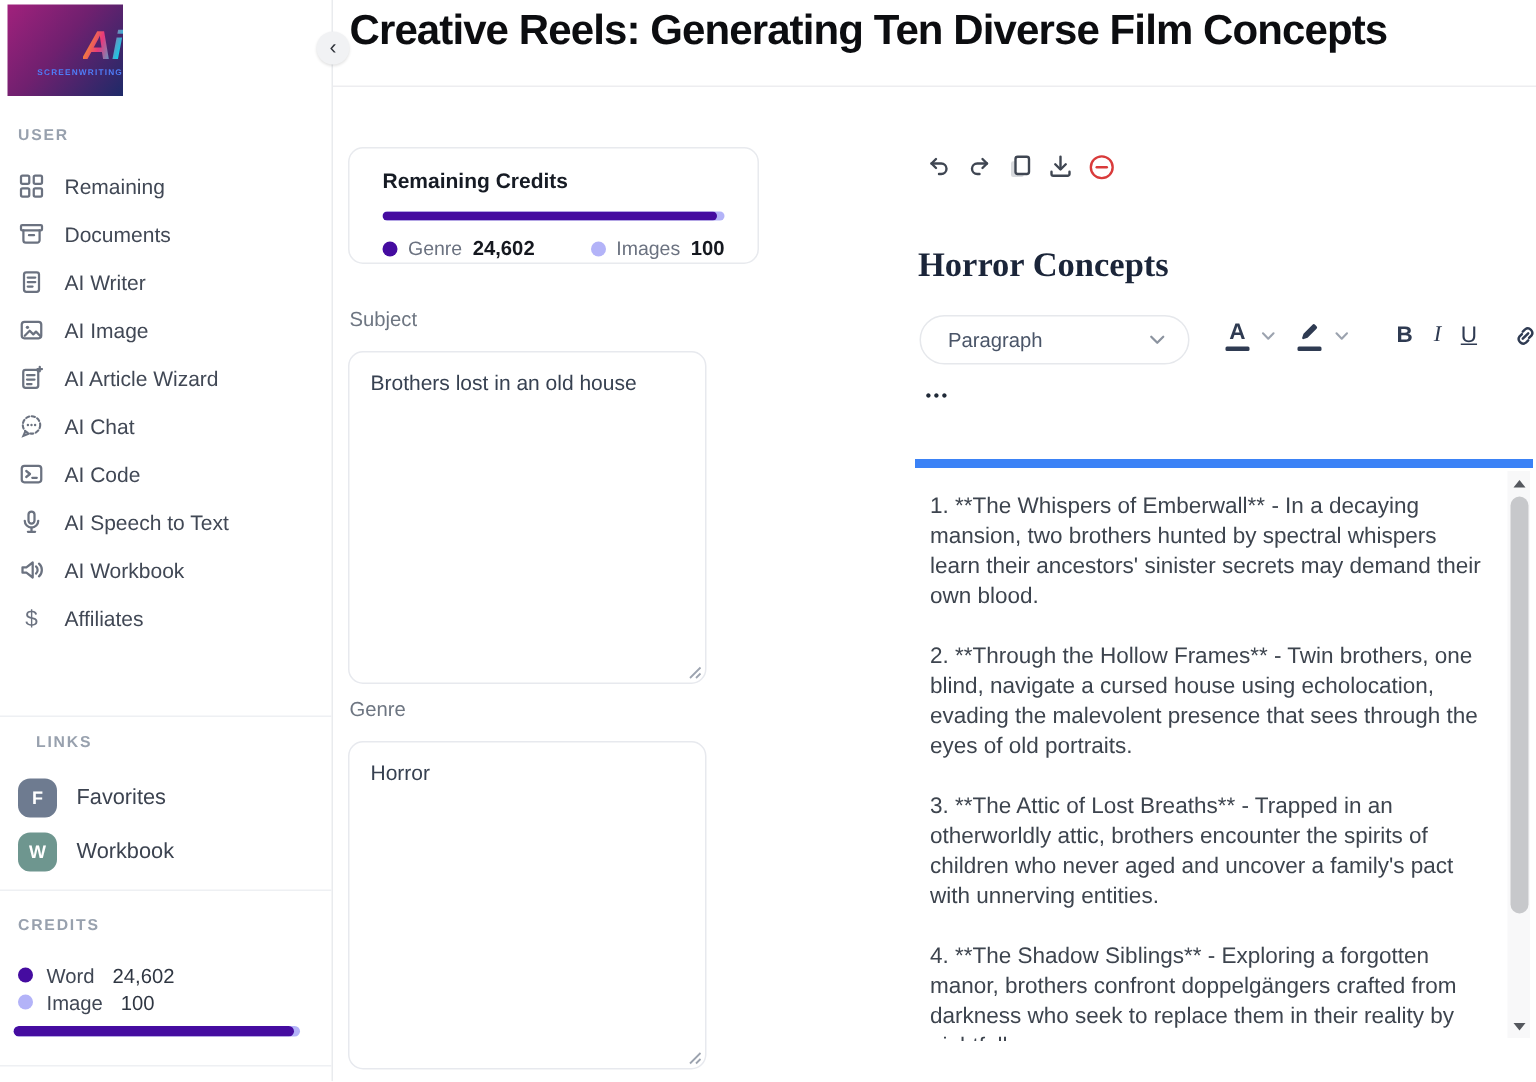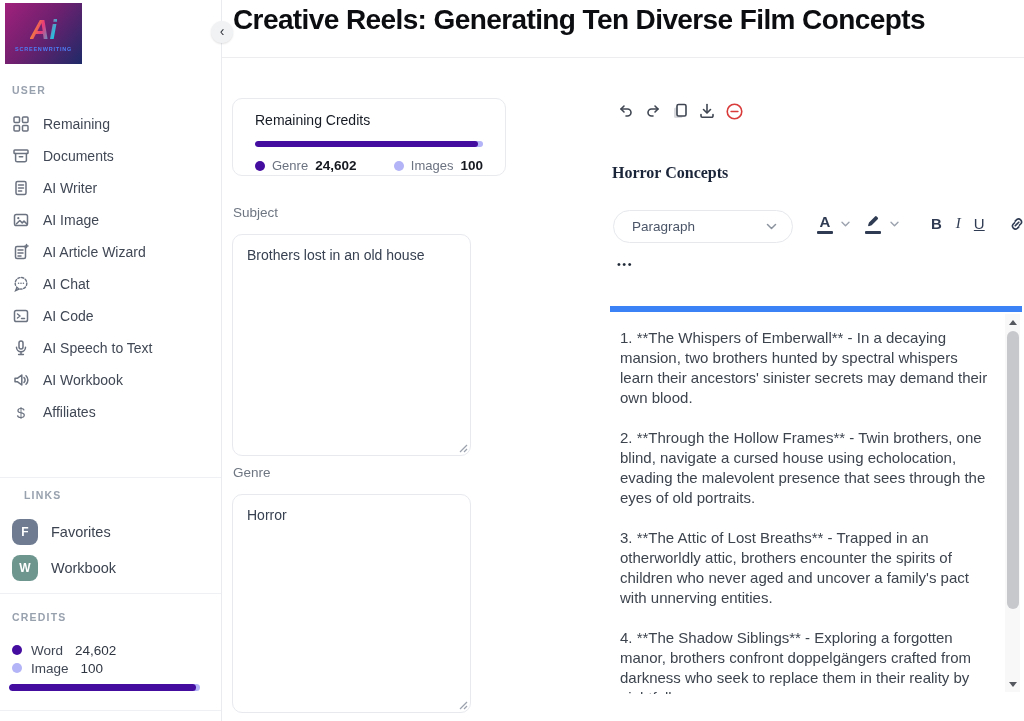--- a/index.html
+++ b/index.html
@@ -1,21 +1,21 @@
 <!DOCTYPE html>
 <html><head>
 <meta charset="utf-8">
 <style>
   * { margin:0; padding:0; box-sizing:border-box; }
   html,body { width:1024px; height:721px; background:#fff; font-family:"Liberation Sans", sans-serif; }
   .app { position:relative; width:1024px; height:721px; background:#fff; overflow:hidden; }
 
   
   .sidebar { position:absolute; left:0; top:0; width:222px; height:721px; background:#fff; border-right:1px solid #e9ebee; }
-  .logo { position:absolute; left:5px; top:3px; width:77px; height:61px; background:linear-gradient(130deg,#a1217c 0%,#70206f 45%,#1e2a68 100%); display:flex; flex-direction:column; align-items:center; justify-content:center; cursor:pointer; }
+  .logo { position:absolute; left:5px; top:3px; width:77px; height:61px; background:linear-gradient(130deg,#a1217c 0%,#70206f 45%,#1e2a68 100%); display:flex; flex-direction:column; align-items:flex-end; justify-content:center; cursor:pointer; }
   .logo-monogram { font-size:27px; font-weight:800; font-style:italic; background:linear-gradient(110deg,#f7a21b 10%,#e8387c 45%,#19c8e6 85%); -webkit-background-clip:text; background-clip:text; color:transparent; line-height:28px; }
   .logo-subtitle { font-size:5.5px; font-weight:700; letter-spacing:0.8px; color:#4f7df7; margin-top:2px; }
   .section-label { position:absolute; left:12px; font-size:10.5px; font-weight:700; letter-spacing:1.2px; color:#98a1ae; }
   .nav { position:absolute; top:108px; left:0; width:100%; }
   .nav-item { display:flex; align-items:center; gap:13px; height:32px; padding:0 12px; font-size:14px; color:#414855; cursor:pointer; }
   .nav-item svg { flex:0 0 18px; }
   .icon-text { width:18px; text-align:center; font-size:15px; color:#6b7280; }
   .sb-divider { position:absolute; left:0; width:221px; height:1px; background:#eef0f3; }
   .link-item { display:flex; align-items:center; gap:13px; height:36px; padding:0 12px; font-size:14.5px; color:#3c4350; cursor:pointer; }
   .badge { width:26px; height:26px; border-radius:8px; color:#fff; font-size:12px; font-weight:700; display:flex; align-items:center; justify-content:center; }
@@ -25,35 +25,35 @@
   .sb-bar { position:absolute; left:9px; top:684px; width:191px; height:7px; border-radius:4px; background:#b3b3f8; overflow:hidden; }
   .sb-bar-fill { height:100%; border-radius:4px; background:#450ca0; }
 
   
   .collapse-btn { position:absolute; left:211px; top:21px; width:22px; height:22px; border-radius:50%; background:#f1f2f4; box-shadow:0 1px 2px rgba(0,0,0,.12); display:flex; align-items:center; justify-content:center; font-size:14px; color:#30343b; cursor:pointer; z-index:5; padding-bottom:2px; }
   .page-title { position:absolute; left:233px; top:4px; width:780px; font-size:28px; font-weight:800; letter-spacing:-0.6px; color:#0c0d10; white-space:nowrap; }
   .header-divider { position:absolute; left:222px; top:57px; width:802px; height:1px; background:#ededf0; }
 
   
   .credits-card { position:absolute; left:232px; top:98px; width:274px; height:78px; background:#fff; border:1px solid #e8eaee; border-radius:10px; padding:13px 22px 0 22px; }
-  .credits-card .card-title { font-size:14px; font-weight:400; color:#161b24; margin-bottom:13px; }
+  .credits-card .card-title { font-size:14px; font-weight:700; color:#161b24; margin-bottom:13px; }
   .card-bar { width:100%; height:6px; border-radius:3px; background:#b3b3f8; overflow:hidden; margin-bottom:11px; }
   .card-bar-fill { height:100%; border-radius:3px; background:#450ca0; }
   .card-stats { display:flex; justify-content:space-between; align-items:center; }
   .stat { display:flex; align-items:center; gap:7px; font-size:13px; color:#6b7280; }
   .stat .val { font-weight:700; color:#15181f; font-size:13.5px; }
   .field-label { position:absolute; left:233px; font-size:13.5px; color:#6e7682; }
   .ta-wrap { position:absolute; left:232px; width:239px; }
   .ta-wrap textarea { width:100%; height:100%; border:1px solid #e7e9ee; border-radius:10px; padding:12px 14px; font-family:"Liberation Sans",sans-serif; font-size:14px; color:#374151; resize:none; outline:none; display:block; }
   .grip { position:absolute; right:3px; bottom:3px; width:10px; height:10px; pointer-events:none; }
 
   
   .editor-actions { position:absolute; left:616px; top:101px; display:flex; gap:7px; }
   .act-btn { width:20px; height:20px; border:none; background:transparent; display:flex; align-items:center; justify-content:center; cursor:pointer; padding:0; }
-  .doc-title { position:absolute; left:612px; top:164px; font-family:"Liberation Serif", serif; font-size:16px; font-weight:700; color:#1b2539; }
+  .doc-title { position:absolute; left:612px; top:164px; font-family:"Liberation Serif", serif; font-size:23px; font-weight:700; color:#1b2539; }
   .block-select { position:absolute; left:613px; top:210px; width:180px; height:33px; border:1px solid #e6e8ec; border-radius:17px; display:flex; align-items:center; justify-content:space-between; padding:0 15px 0 18px; cursor:pointer; background:#fff; }
   .block-select span { font-size:13.5px; color:#4a5568; }
   .fmt { position:absolute; top:213px; display:flex; align-items:center; gap:0; }
   .fmt-btn { border:none; background:transparent; cursor:pointer; display:flex; flex-direction:column; align-items:center; padding:0; }
   .fmt-letter { font-size:15px; font-weight:700; color:#2f3b52; line-height:17px; }
   .color-bar { width:16px; height:3px; border-radius:1px; background:#2f3b52; margin-top:1px; }
   .txt-btn { border:none; background:transparent; cursor:pointer; font-size:15px; color:#2f3b52; padding:0; }
   .b-btn { font-weight:700; }
   .i-btn { font-family:"Liberation Serif",serif; font-style:italic; }
   .u-btn { text-decoration:underline; }

